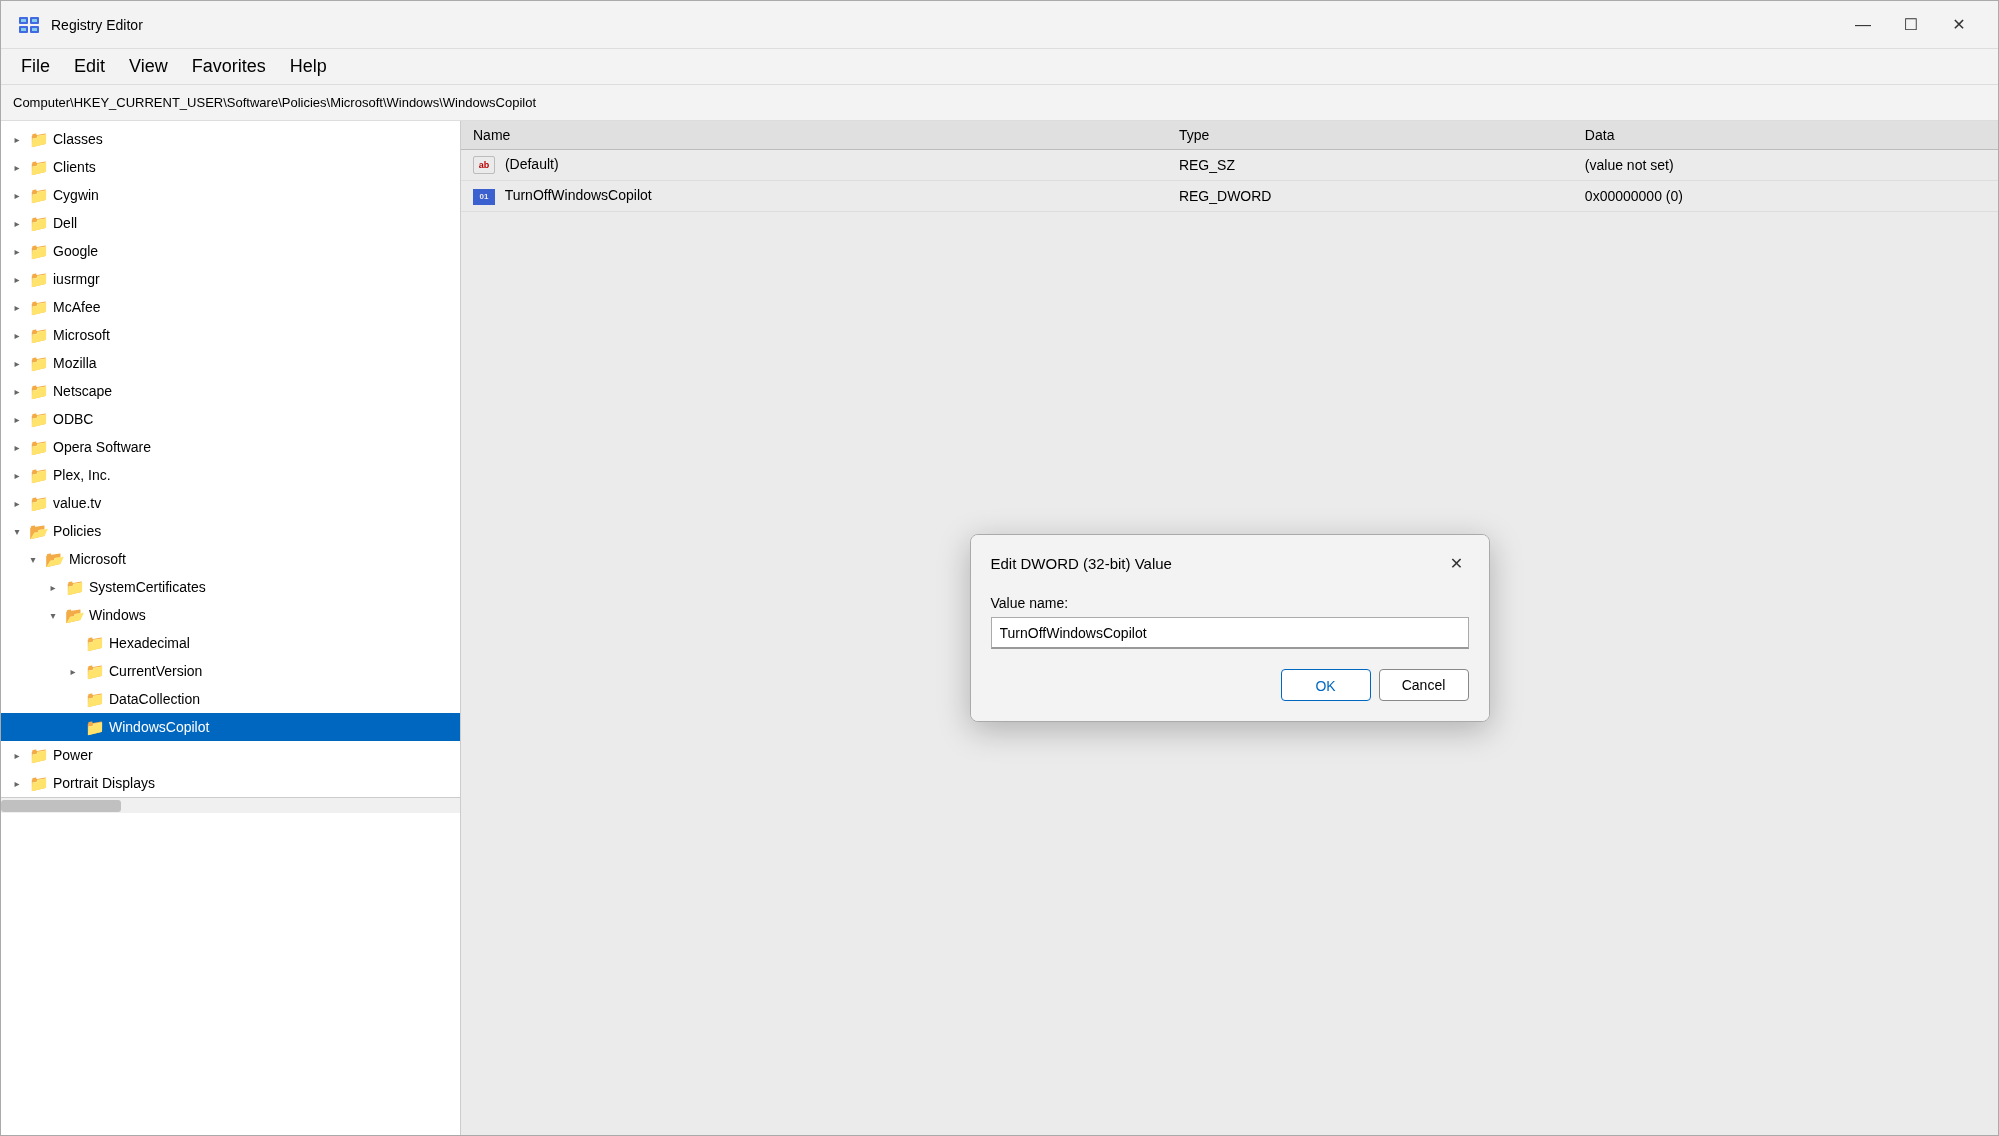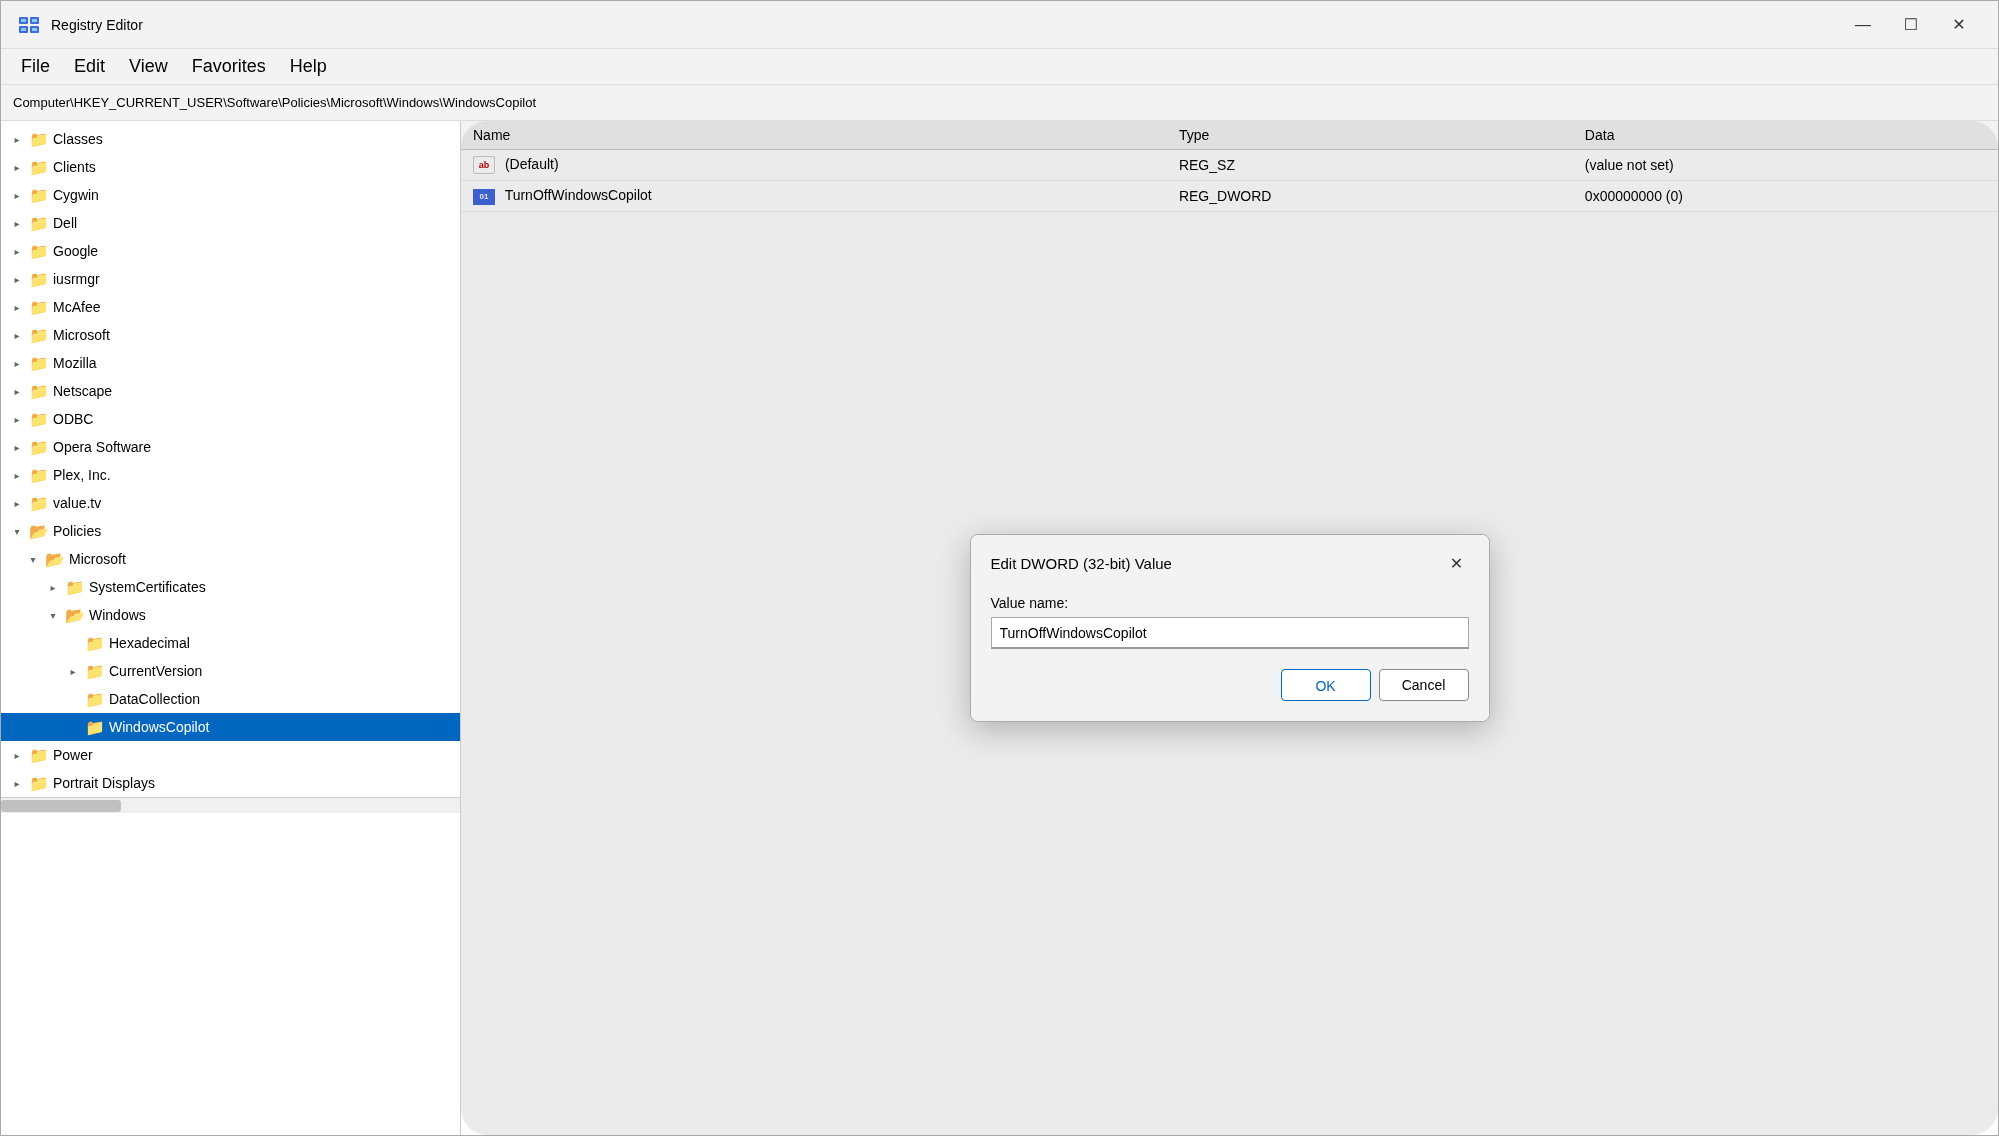--- a/index.html
+++ b/index.html
@@ -193,21 +193,20 @@
 
     
     .dialog-overlay {
       position: absolute;
       top: 0; left: 0; right: 0; bottom: 0;
       background: rgba(0,0,0,0.08);
       display: flex;
       align-items: center;
       justify-content: center;
       z-index: 100;
-      border-radius: 26px;
     }
 
     
     .dialog {
       background: #f3f3f3;
       border: 1px solid #aaa;
       border-radius: 8px;
       box-shadow: 0 8px 32px rgba(0,0,0,0.25);
       width: 520px;
       padding: 0;

